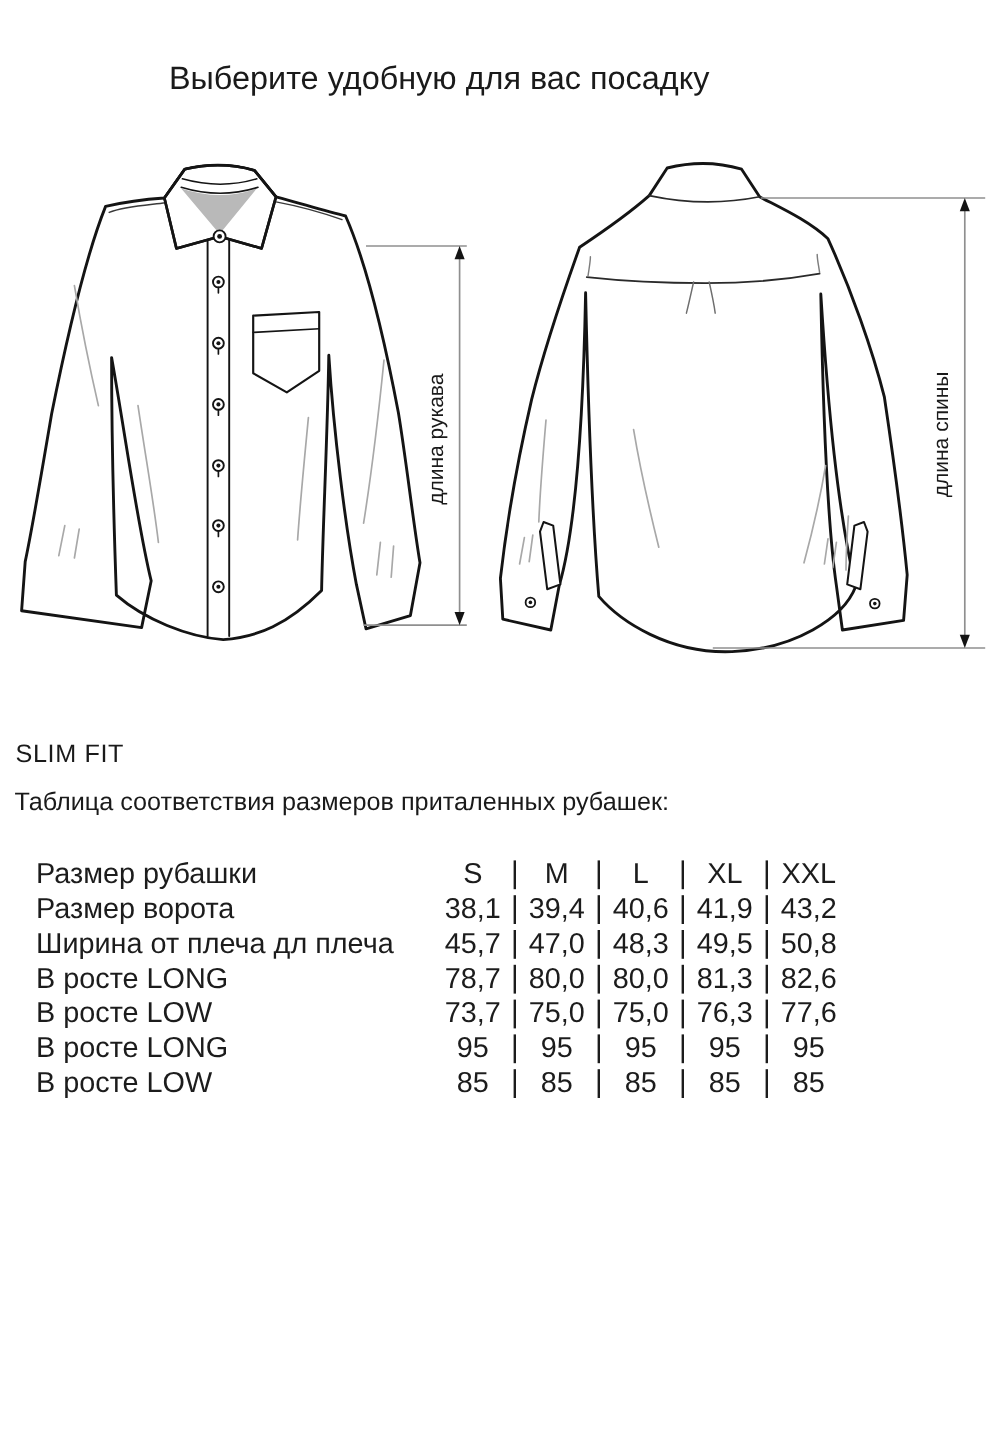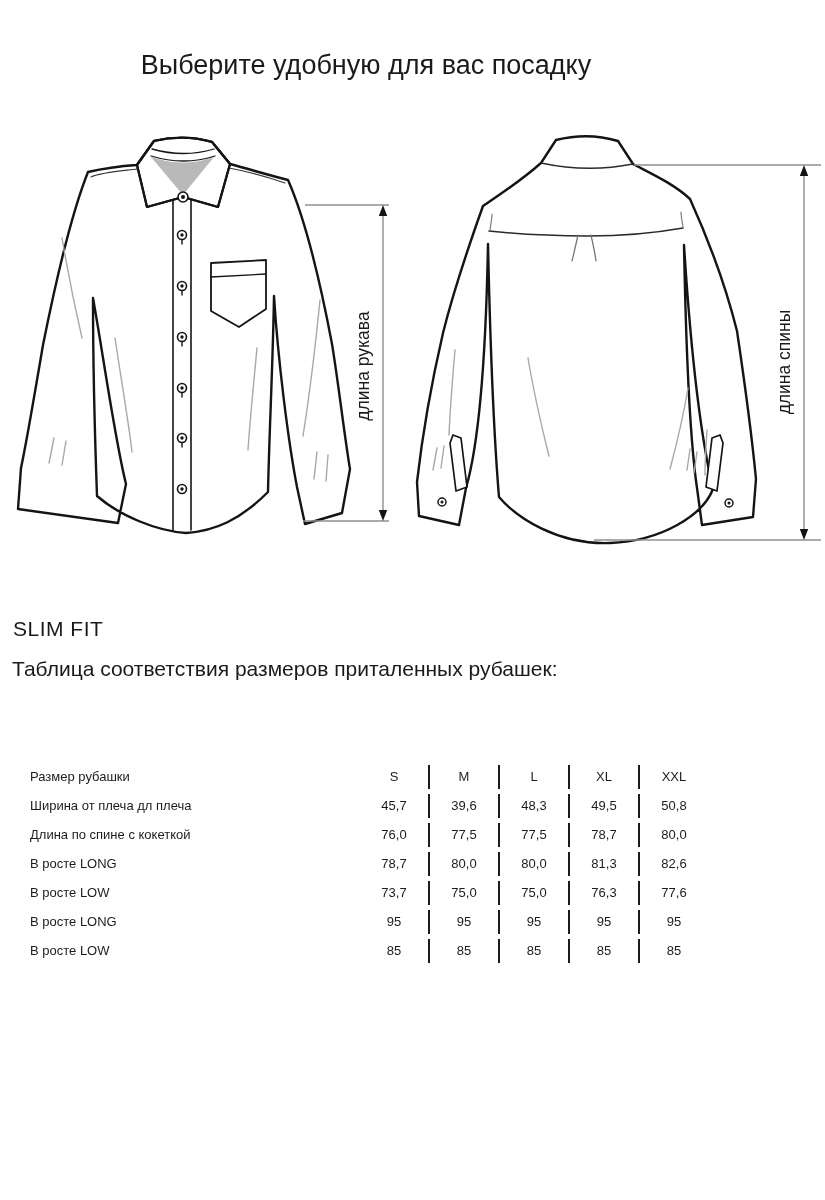--- a/index.html
+++ b/index.html
@@ -2,21 +2,21 @@
 <html><head>
 <meta charset="utf-8">
 <style>
   html,body{margin:0;padding:0;background:#ffffff;}
   body{width:825px;height:1200px;position:relative;font-family:"Liberation Sans",sans-serif;color:#1a1a1a;overflow:hidden;}
   .abs{position:absolute;}
   #title{top:50px;left:0;width:732px;text-align:center;font-size:27px;line-height:30px;font-weight:400;}
   #illustration{top:130px;left:0;}
   #slim-heading{top:617px;left:13px;font-size:21px;font-weight:400;letter-spacing:.5px;line-height:24px;}
   #table-subtitle{top:656px;left:12px;font-size:21px;line-height:26px;text-align:right;}
-  #size-table{position:absolute;top:760px;left:30px;border-collapse:separate;border-spacing:0 5px;font-size:13px;color:#1c1c1c;}
+  #size-table{position:absolute;top:712px;left:30px;border-collapse:separate;border-spacing:0 5px;font-size:24px;color:#1c1c1c;}
   #size-table td{padding:0;line-height:24px;vertical-align:middle;}
   #size-table td.lbl{width:330px;text-align:left;white-space:pre-line;}
   #size-table td.v{width:68px;text-align:center;}
   #size-table td.v + td.v{border-left:2px solid #1c1c1c;}
   #size-table tr.multi td{padding:3px 0;}
   svg text{font-family:"Liberation Sans",sans-serif;}
 </style>
 </head>
 <body>
 
@@ -187,34 +187,34 @@
       <td class="lbl">Размер рубашки</td>
       <td class="v">S</td>
       <td class="v">M</td>
       <td class="v">L</td>
       <td class="v">XL</td>
       <td class="v">XXL</td>
     </tr>
   </thead>
   <tbody>
       <tr>
+        <td class="lbl">Размер ворота</td>
+        <td class="v">38,1</td>
+        <td class="v">39,4</td>
+        <td class="v">40,6</td>
+        <td class="v">41,9</td>
+        <td class="v">43,2</td>
+      </tr>
+      <tr>
         <td class="lbl">Ширина от плеча дл плеча</td>
         <td class="v">45,7</td>
-        <td class="v">39,6</td>
+        <td class="v">47,0</td>
         <td class="v">48,3</td>
         <td class="v">49,5</td>
         <td class="v">50,8</td>
-      </tr>
-      <tr>
-        <td class="lbl">Длина по спине с кокеткой</td>
-        <td class="v">76,0</td>
-        <td class="v">77,5</td>
-        <td class="v">77,5</td>
-        <td class="v">78,7</td>
-        <td class="v">80,0</td>
       </tr>
       <tr>
         <td class="lbl">В росте LONG</td>
         <td class="v">78,7</td>
         <td class="v">80,0</td>
         <td class="v">80,0</td>
         <td class="v">81,3</td>
         <td class="v">82,6</td>
       </tr>
       <tr>

